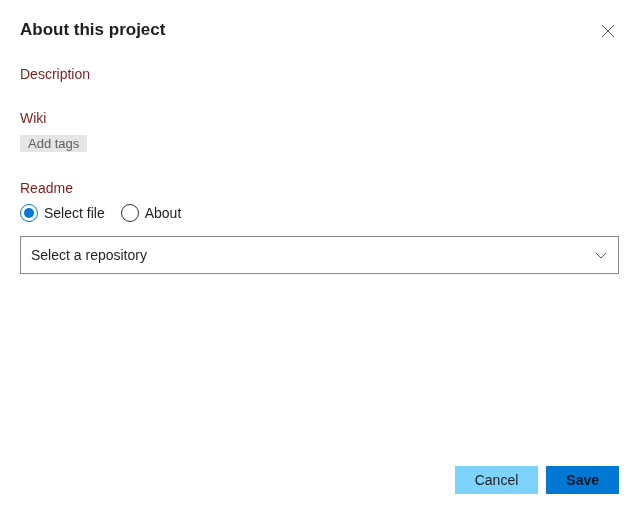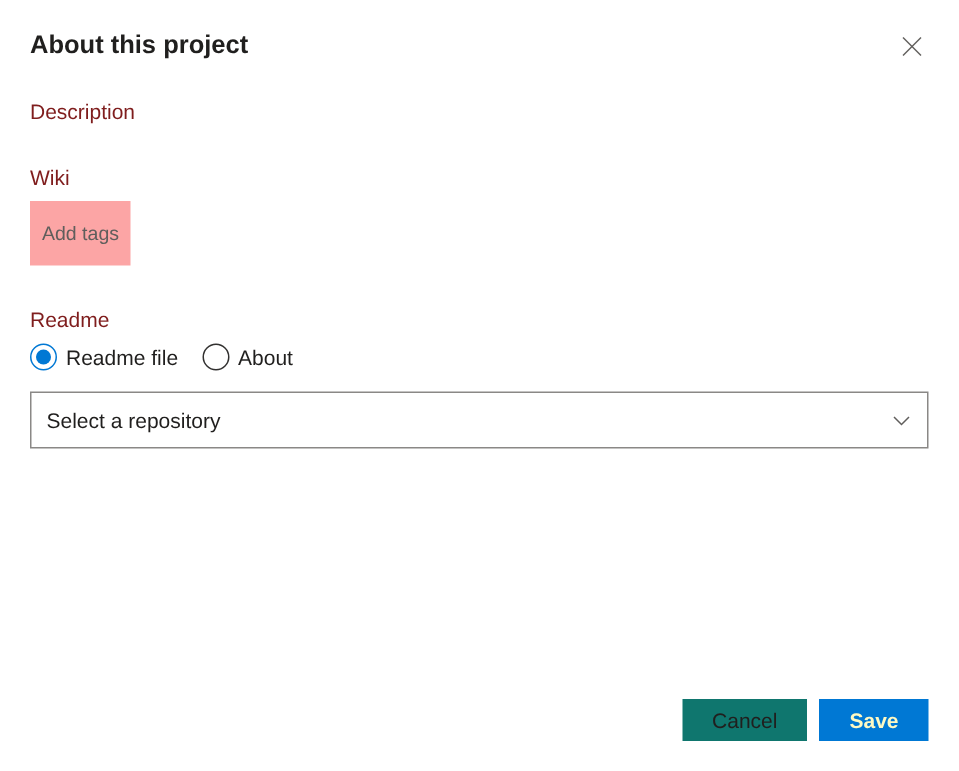--- a/index.html
+++ b/index.html
@@ -55,24 +55,24 @@
       color: #201f1e;
     }
     .description-textarea::placeholder {
       color: #a19f9d;
     }
     .section {
       margin-bottom: 28px;
     }
     .tag-chip {
       display: inline-block;
-      background: #fca5a5;
+      background: #e5e5e5;
       color: #605e5c;
       font-size: 13px;
-      padding: 14px 8px;
+      padding: 1px 8px;
       cursor: pointer;
     }
     .radio-group {
       display: flex;
       gap: 16px;
       margin-bottom: 14px;
     }
     .radio-option {
       display: flex;
       align-items: center;
@@ -128,26 +128,26 @@
     }
     .btn {
       font-family: inherit;
       font-size: 14px;
       padding: 6px 20px;
       border: none;
       cursor: pointer;
       min-width: 72px;
     }
     .btn-cancel {
-      background: #0f766e;
+      background: #7dd3fc;
       color: #201f1e;
     }
     .btn-save {
       background: #0078d4;
-      color: #fef9c3;
+      color: #0f172a;
       font-weight: 600;
     }
   </style>
 </head>
 <body>
 
 <div class="header">
   <h1 class="title">About this project</h1>
   <div class="close-btn">
     <svg viewBox="0 0 14 14" fill="none" stroke="currentColor" stroke-width="1">
@@ -164,21 +164,21 @@
 <div class="section">
   <div class="section-label">Wiki</div>
   <span class="tag-chip">Add tags</span>
 </div>
 
 <div class="section">
   <div class="section-label">Readme</div>
   <div class="radio-group">
     <div class="radio-option">
       <span class="radio-circle selected"></span>
-      <span class="radio-label">Readme file</span>
+      <span class="radio-label">Select file</span>
     </div>
     <div class="radio-option">
       <span class="radio-circle"></span>
       <span class="radio-label">About</span>
     </div>
   </div>
   <div class="dropdown">
     <span>Select a repository</span>
     <svg viewBox="0 0 14 14" fill="none" stroke="currentColor" stroke-width="1">
       <polyline points="2,5 7,10 12,5"></polyline>

